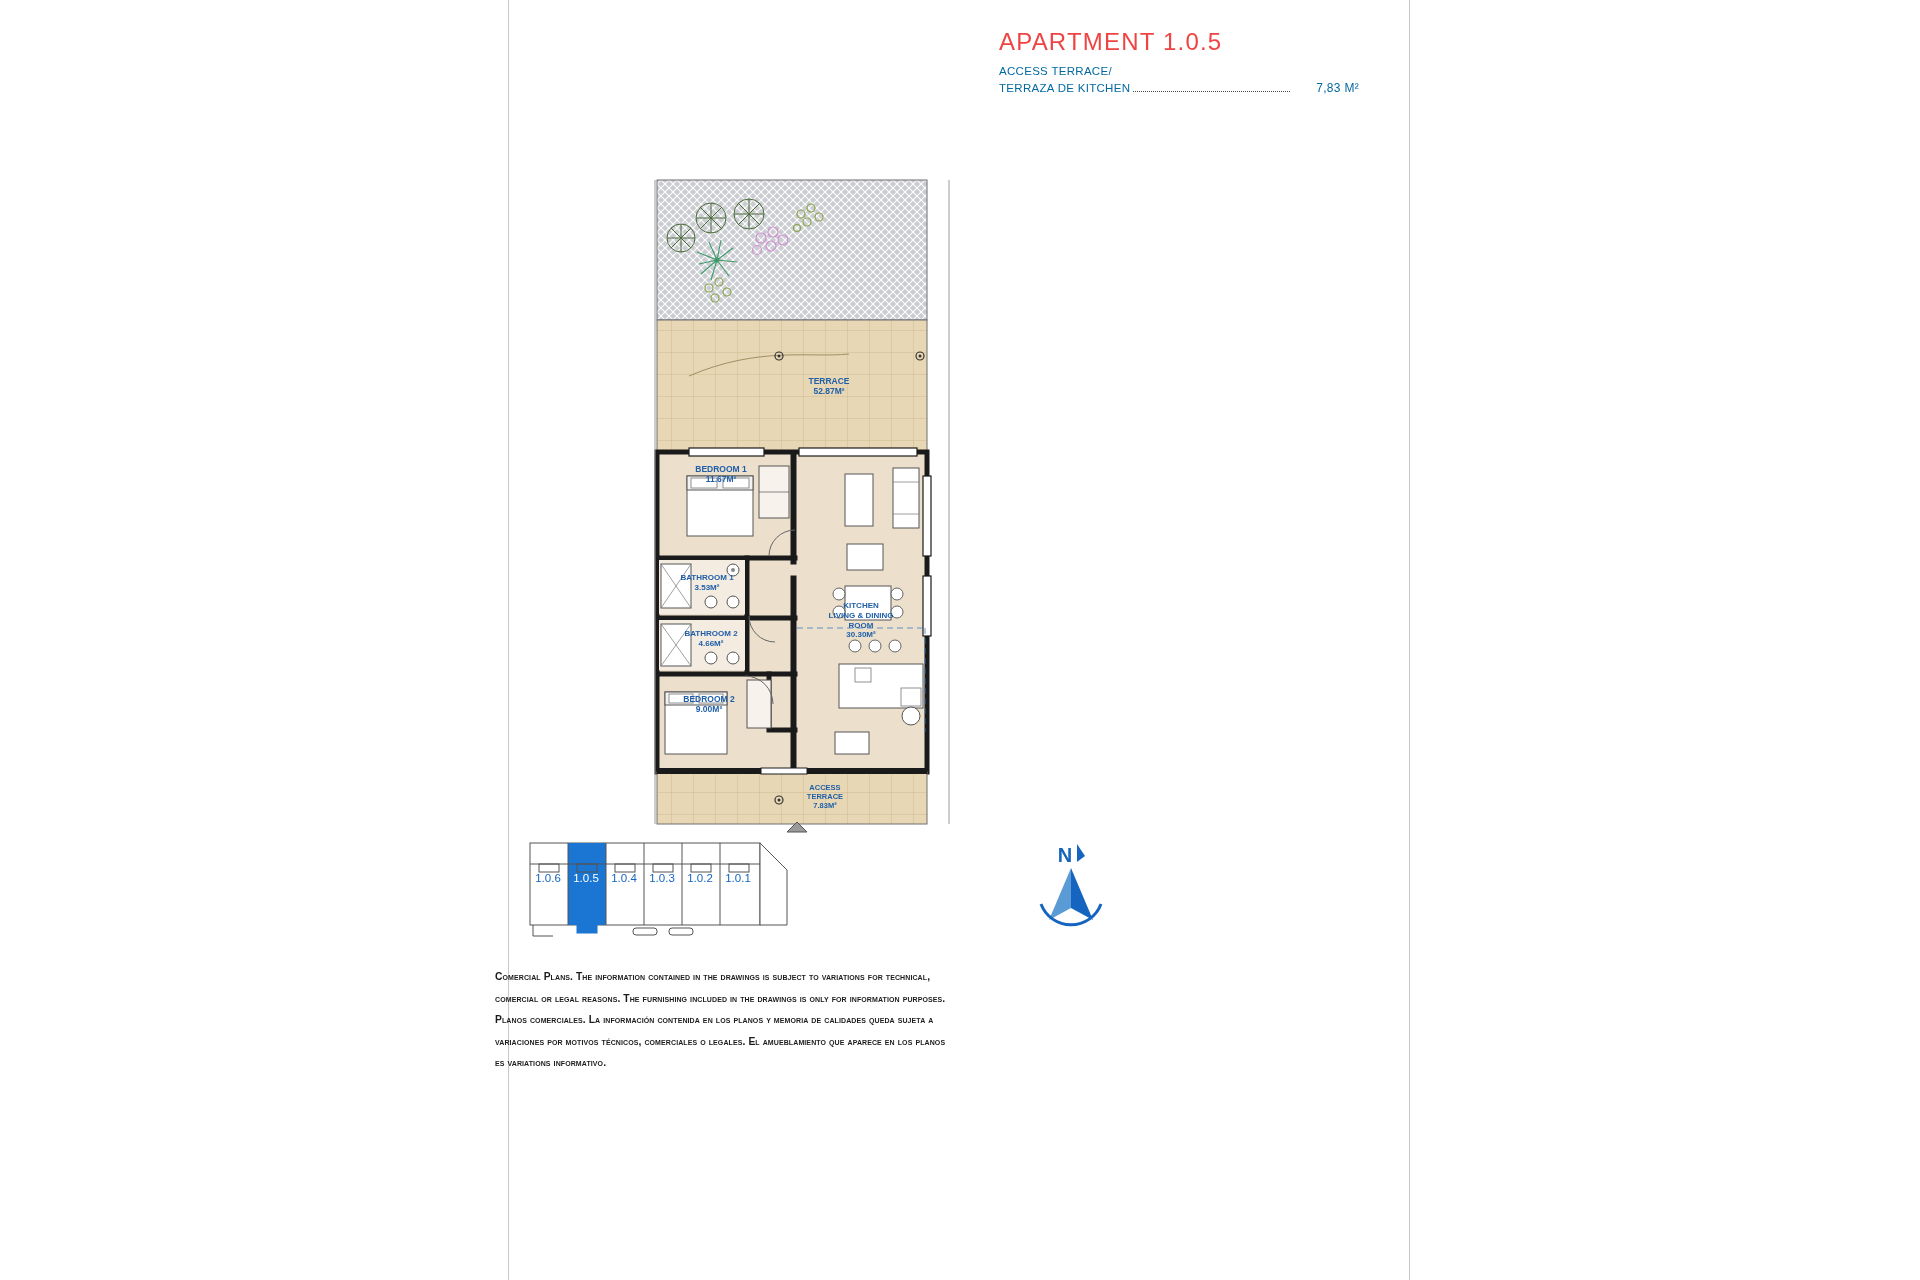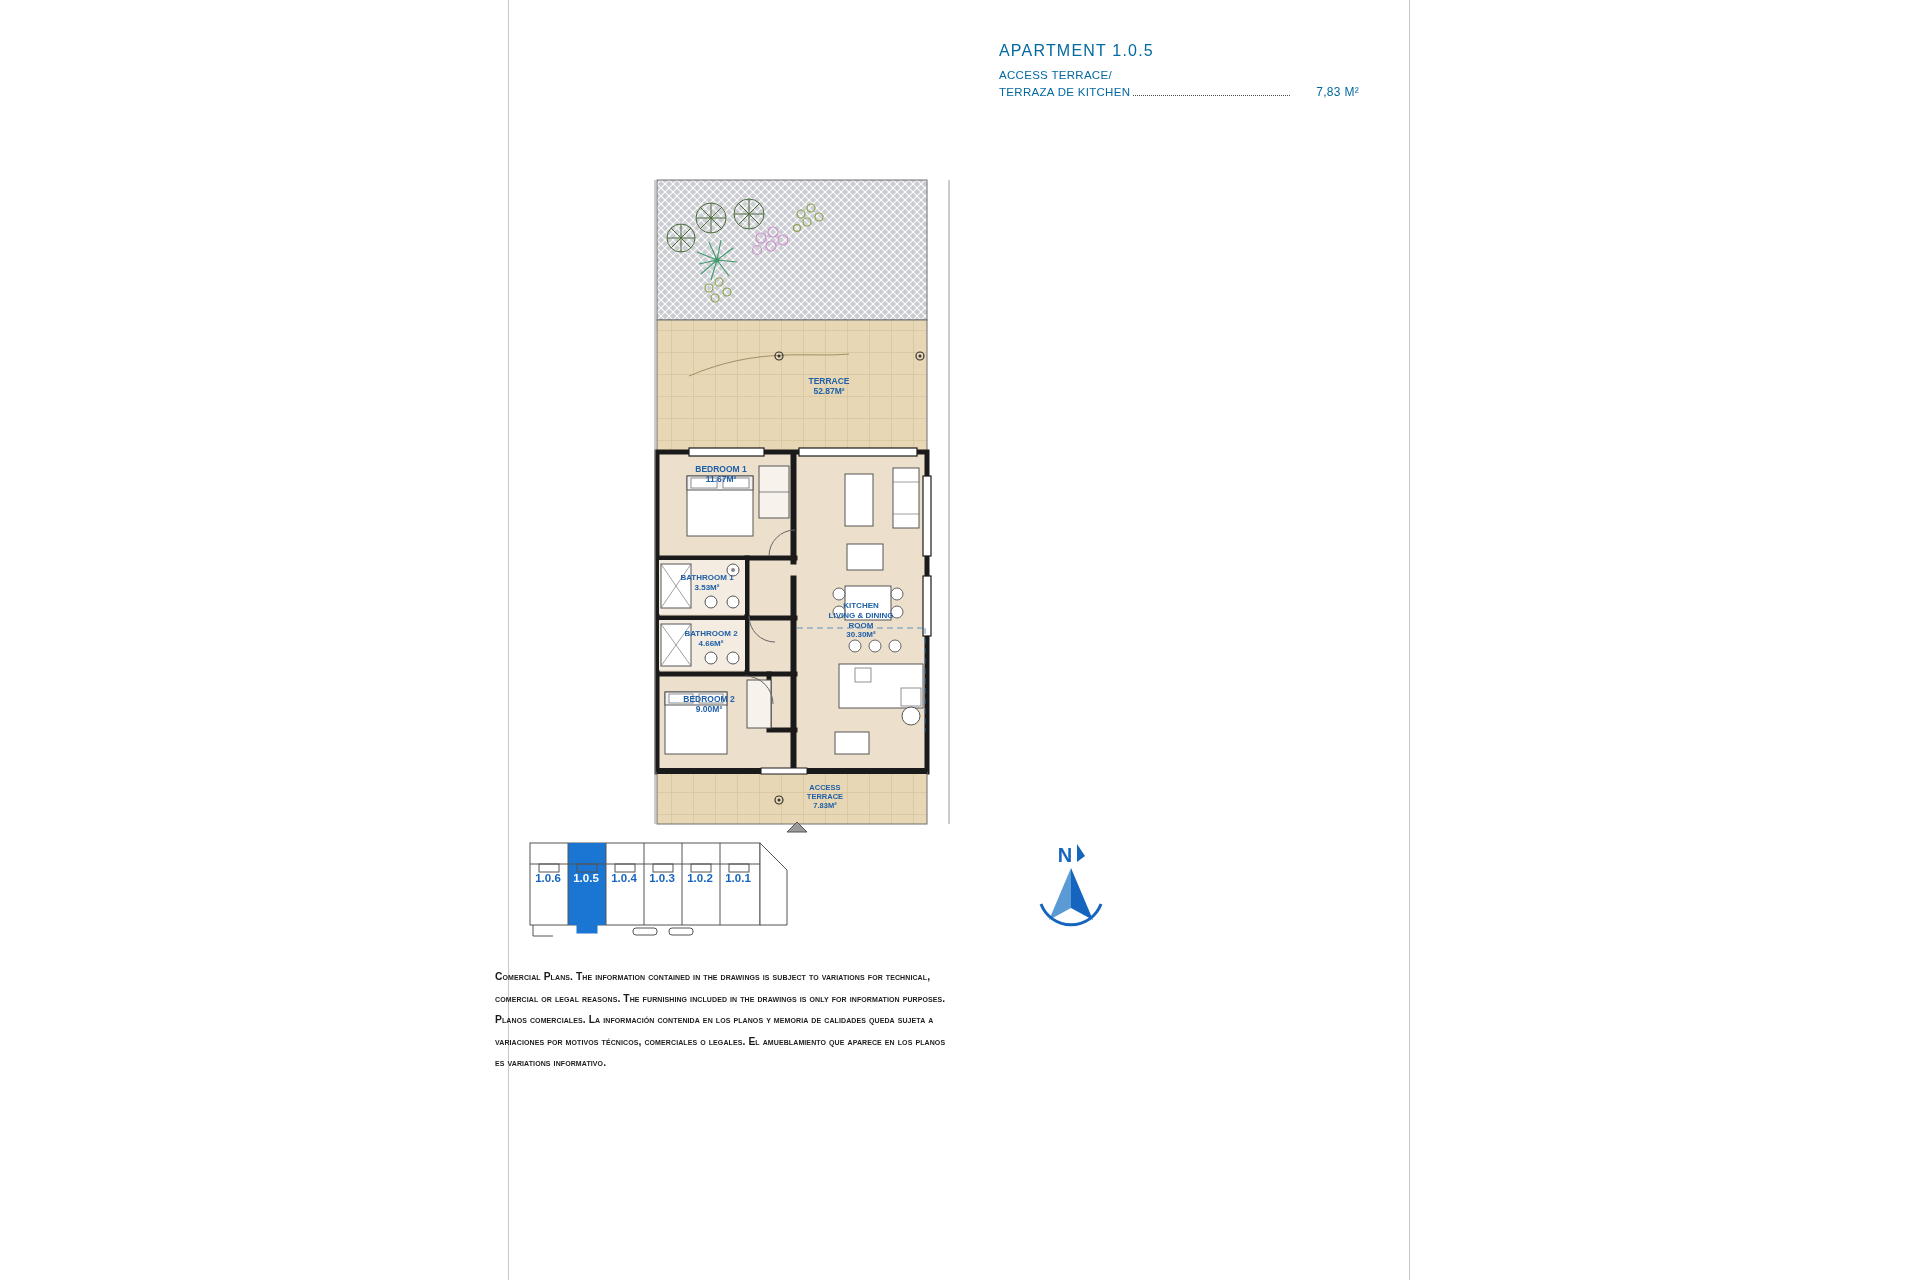--- a/index.html
+++ b/index.html
@@ -35,26 +35,25 @@
 
   
   .titleblock {
     position: absolute;
     left: 490px;
     top: 28px;
     width: 360px;
     color: #2c6ca3;
   }
   .apt-title {
-    font-size: 16px;
+    font-size: 24px;
     letter-spacing: 1.2px;
-    color: #0369a1;
+    color: #ef4444;
     font-variant: small-caps;
     margin-bottom: 8px;
-    margin-top: 14px;
   }
   .area-row {
     display: flex;
     align-items: baseline;
     font-size: 11.5px;
     letter-spacing: .3px;
     line-height: 1.35;
   }
   .area-row .lbl {
     white-space: nowrap;
@@ -98,21 +97,21 @@
   }
   .keyplan-labels {
     position: absolute;
     left: 20px;
     top: 872px;
     width: 260px;
     display: flex;
   }
   .kp-label {
     font-size: 11.5px;
-    font-weight: bold;
+    font-weight: normal;
     color: #1565c0;
     text-align: center;
     width: 38px;
   }
   .kp-label.active { color: #ffffff; }
 
   
   .compass {
     position: absolute;
     left: 512px;

